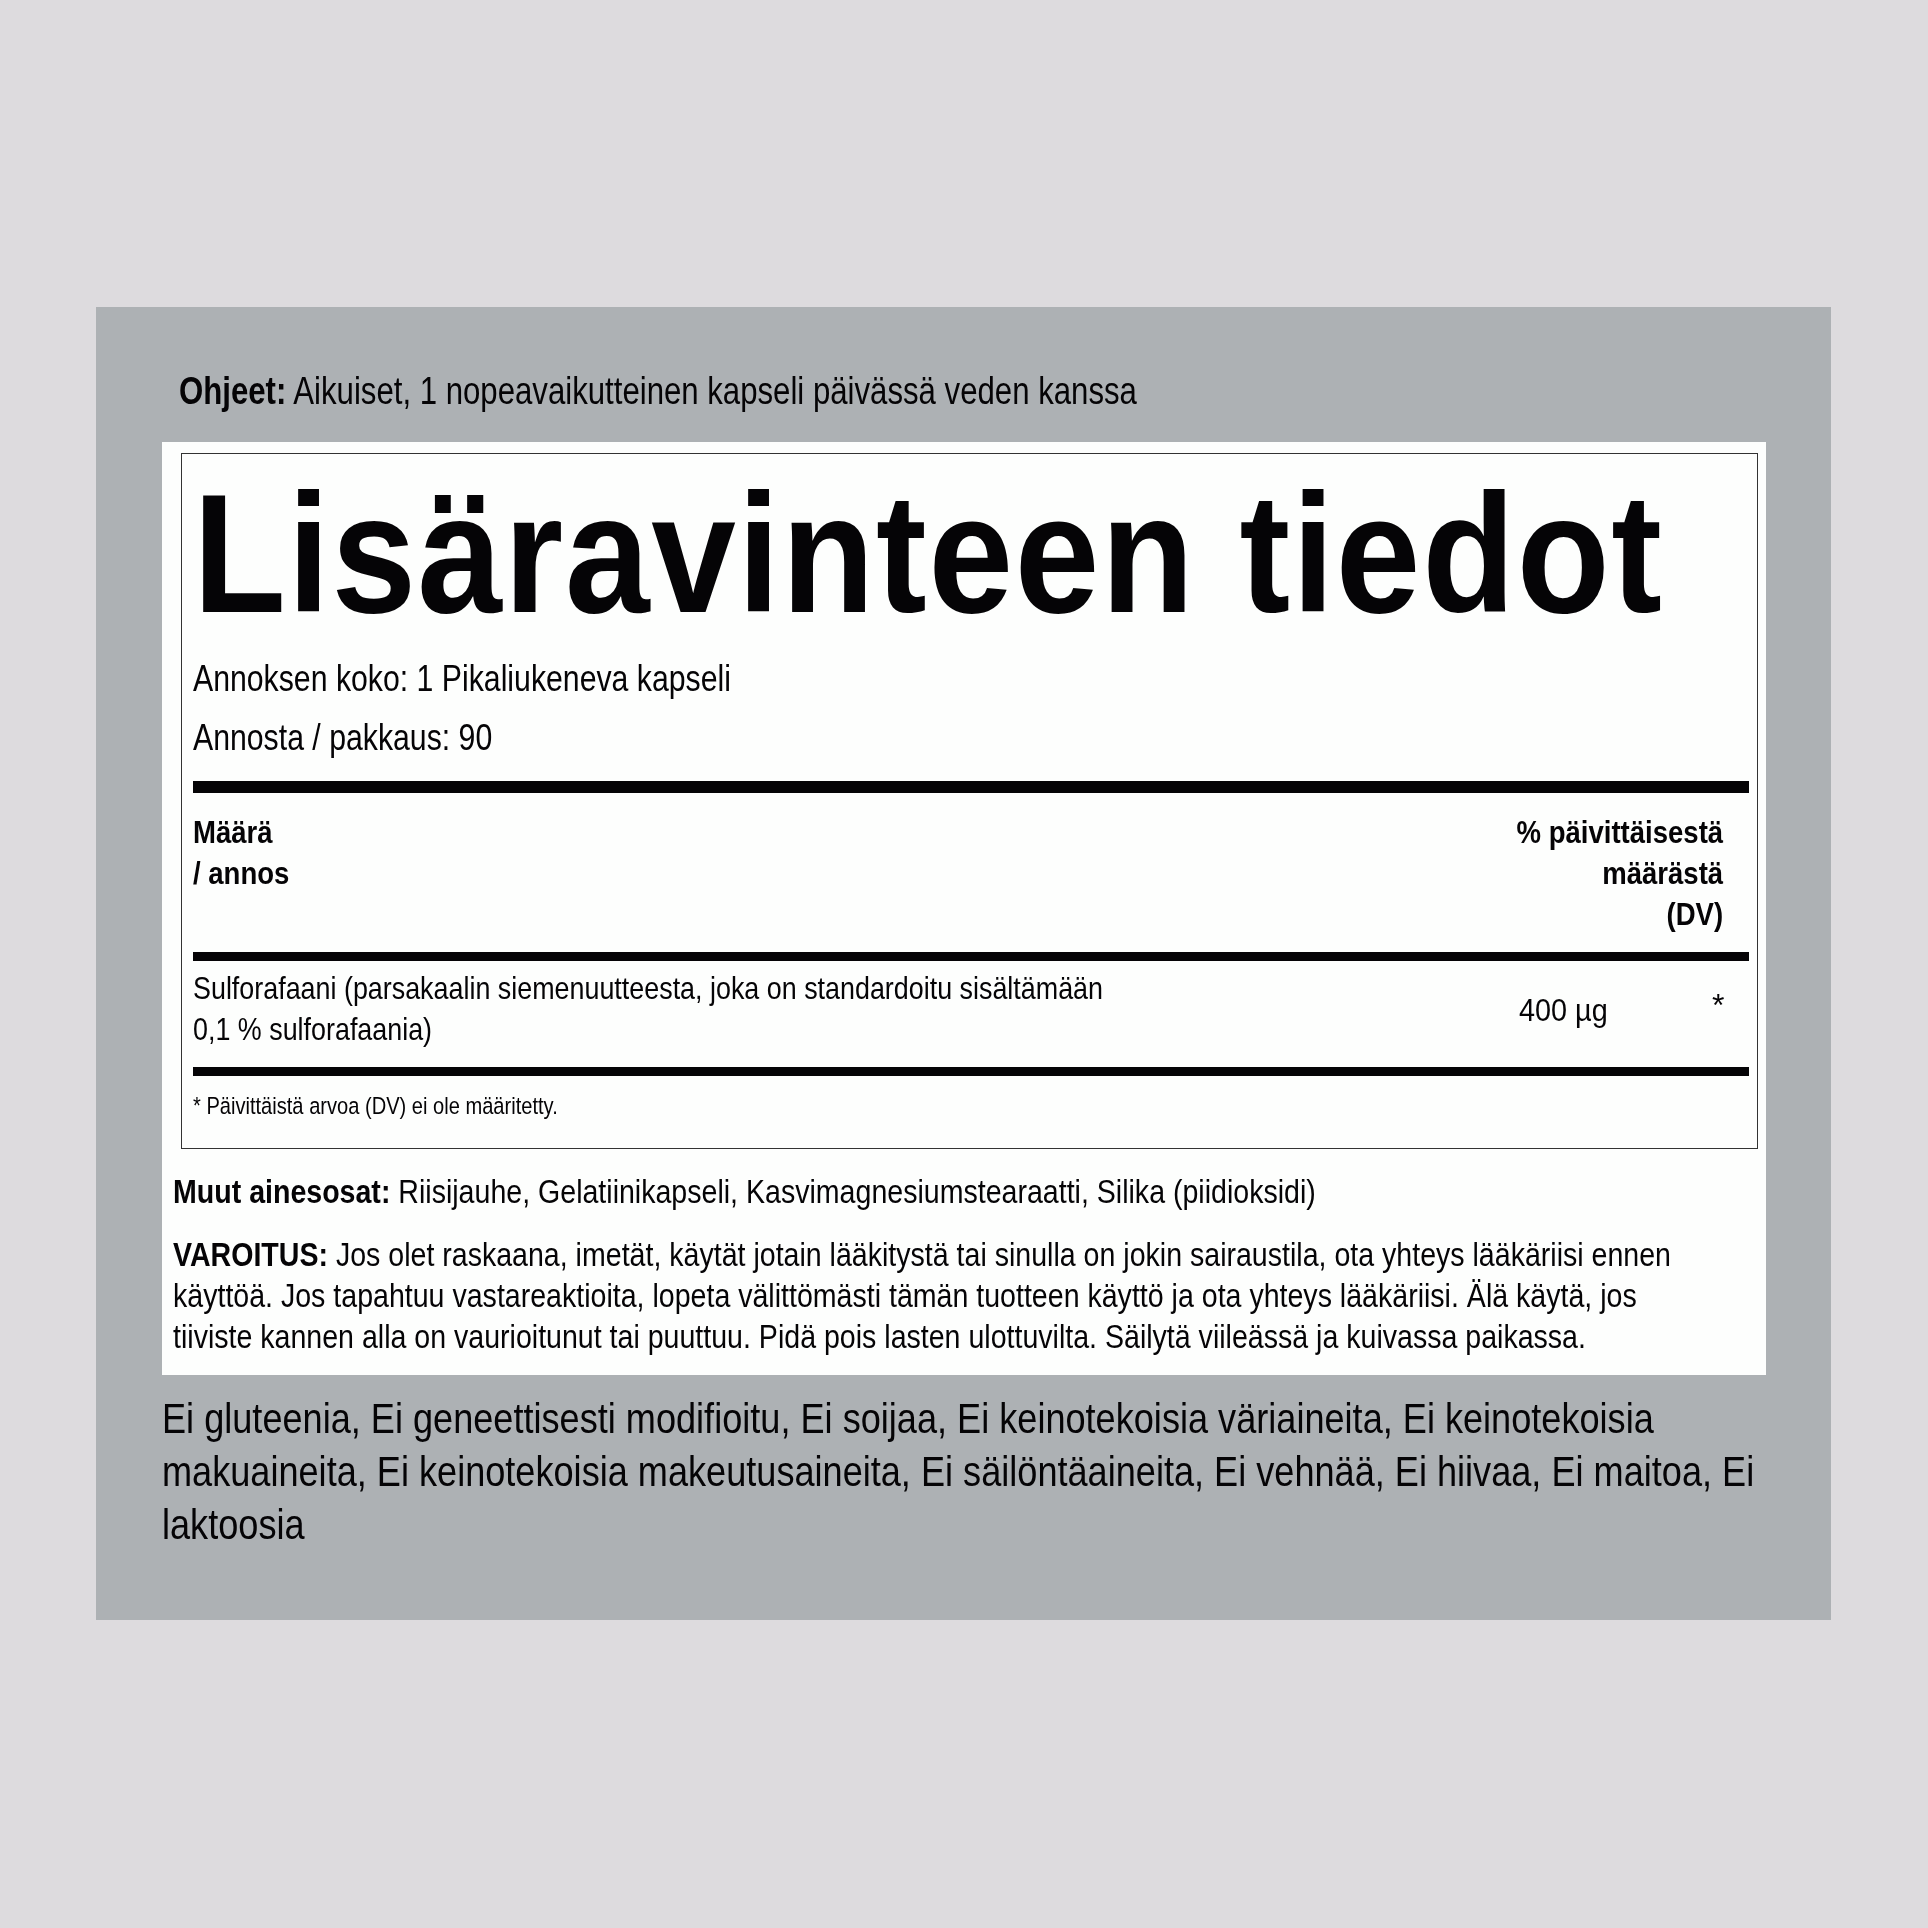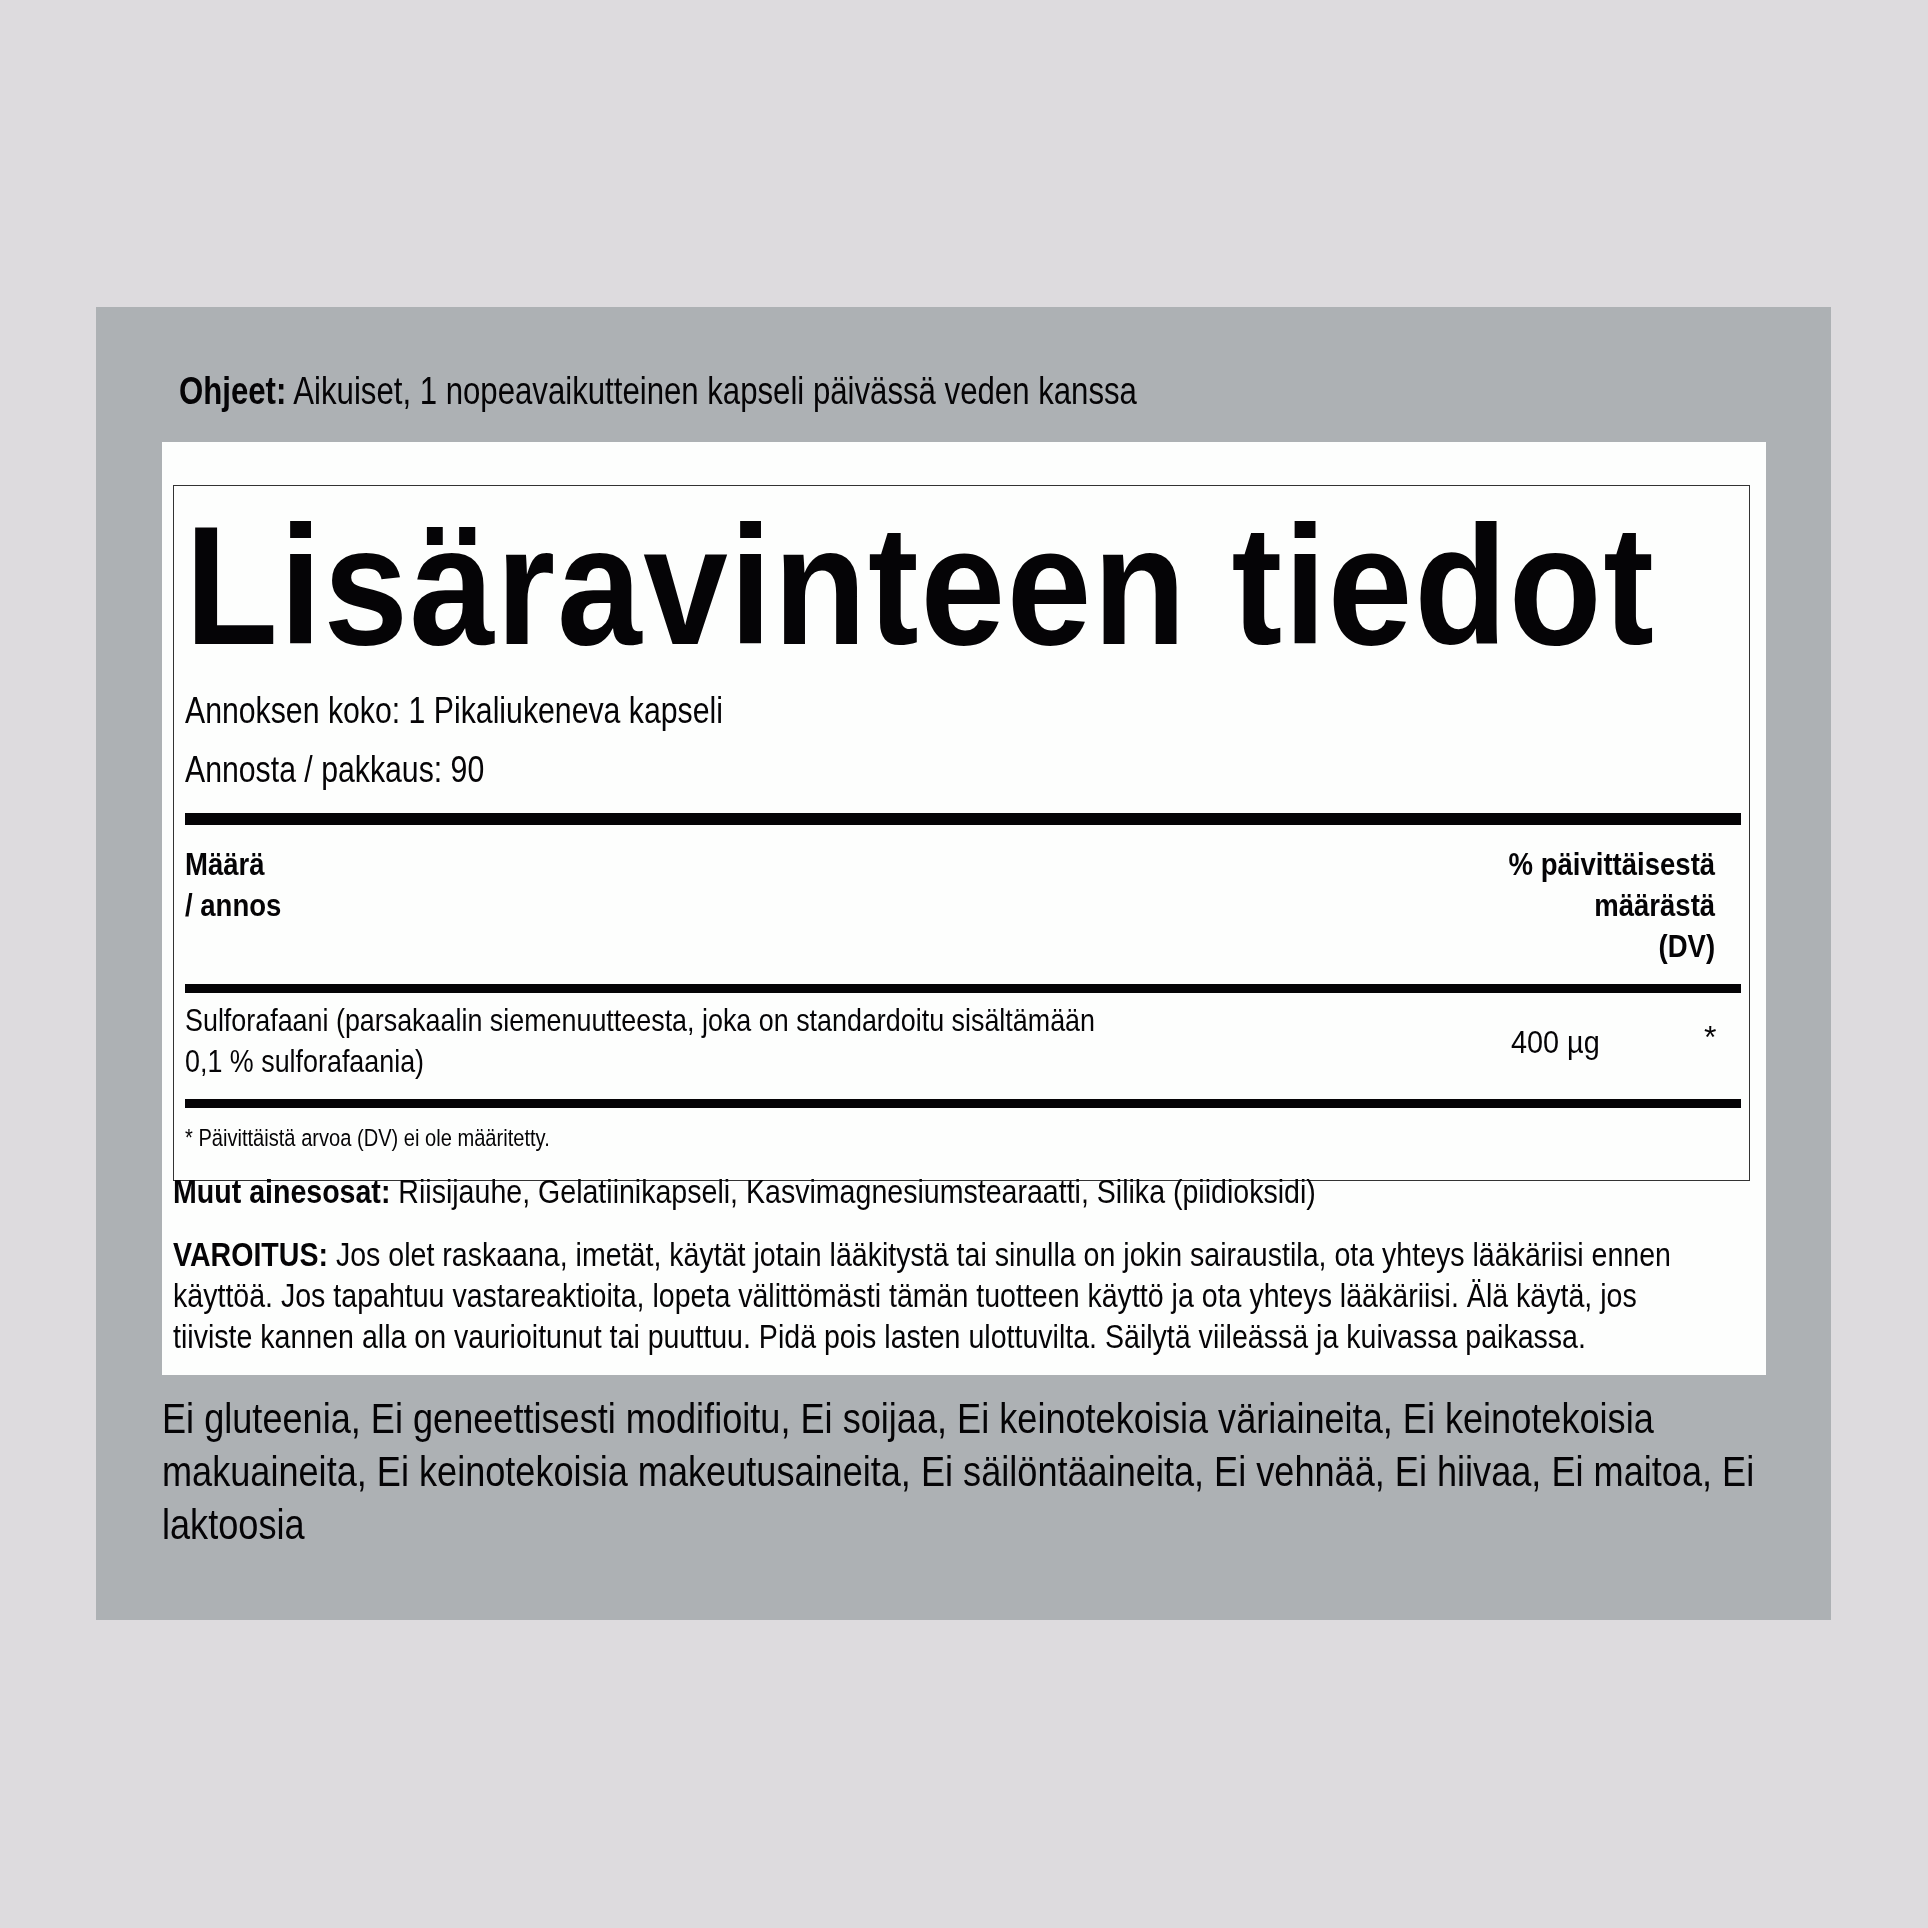--- a/index.html
+++ b/index.html
@@ -22,25 +22,24 @@
     white-space: nowrap;
     transform: scaleX(0.82); transform-origin: left top;
   }
   .b { font-weight: bold; }
   .white-panel {
     position: absolute; left: 162px; top: 442px;
     width: 1604px; height: 933px;
     background: #fdfefd;
   }
   .facts-box {
-    position: absolute; left: 173px; top: 453px;
+    position: absolute; left: 181px; top: 453px;
     width: 1577px; height: 696px;
     border: 1.9px solid #333;
     box-sizing: border-box;
-    margin-top: 32px;
   }
   .title {
     position: absolute; left: 11.3px; top: 11.3px;
     font-size: 168px; font-weight: bold; line-height: 179px;
     letter-spacing: 1.9px;
     white-space: nowrap;
     transform: scaleX(0.905); transform-origin: left top;
   }
   .serving {
     position: absolute; left: 11.3px;

